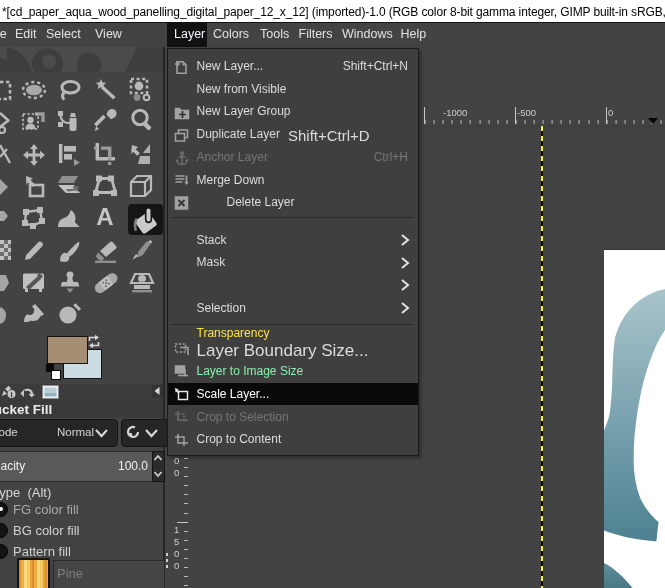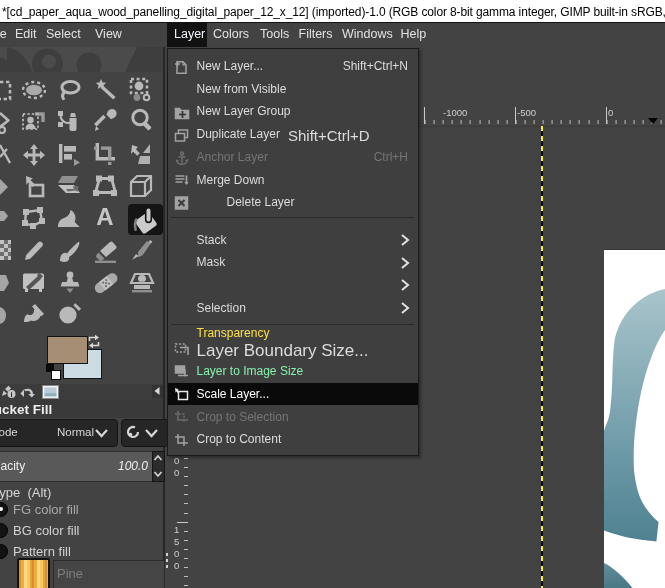--- a/index.html
+++ b/index.html
@@ -360,21 +360,21 @@
 <svg class="abs" style="left:126px;top:425px;" width="14" height="14" viewBox="0 0 14 14">
   <path d="M12,7 a5,5 0 1 1 -3,-4.6" fill="none" stroke="#d6d6d6" stroke-width="2.2"></path>
   <circle cx="4.5" cy="9.5" r="1.8" fill="#d6d6d6"></circle>
 </svg>
 <svg class="abs" style="left:144px;top:427px;" width="15" height="12" viewBox="0 0 15 12">
   <path d="M2,3 l5.5,6 5.5,-6" fill="none" stroke="#d6d6d6" stroke-width="2.2"></path>
 </svg>
 
 <div class="abs" style="left:-14px;top:451px;width:166px;height:29px;background:#595959;border-top:1px solid #2e2e2e;border-bottom:1px solid #2e2e2e;"></div>
 <div class="txt" style="left:-15.5px;top:459px;font-size:12px;color:#efefef;">Opacity</div>
-<div class="txt" style="left:118px;top:459px;font-size:12px;color:#efefef;font-style:italic;">100.0</div>
+<div class="txt" style="left:118px;top:459px;font-size:12px;color:#efefef;">100.0</div>
 <div class="abs" style="left:152px;top:451px;width:11px;height:29px;background:#2c2c2c;border:1px solid #151515;"></div>
 <svg class="abs" style="left:152.5px;top:454px;" width="10" height="24" viewBox="0 0 10 24">
   <path d="M1.5,6 l3.5,-4 3.5,4" fill="none" stroke="#cfcfcf" stroke-width="1.8"></path>
   <path d="M1.5,18 l3.5,4 3.5,-4" fill="none" stroke="#cfcfcf" stroke-width="1.8"></path>
 </svg>
 
 <div class="txt" style="left:-8px;top:485px;font-size:13px;color:#d6d6d6;">Type&nbsp; (Alt)</div>
 <div class="abs" style="left:-7px;top:502px;width:13px;height:13px;border-radius:50%;background:#131313;border:1px solid #000;"></div>
 <div class="abs" style="left:-1px;top:506.5px;width:4px;height:4px;border-radius:50%;background:#fdfdfd;"></div>
 <div class="abs" style="left:-7px;top:523px;width:13px;height:13px;border-radius:50%;background:#131313;border:1px solid #000;"></div>

